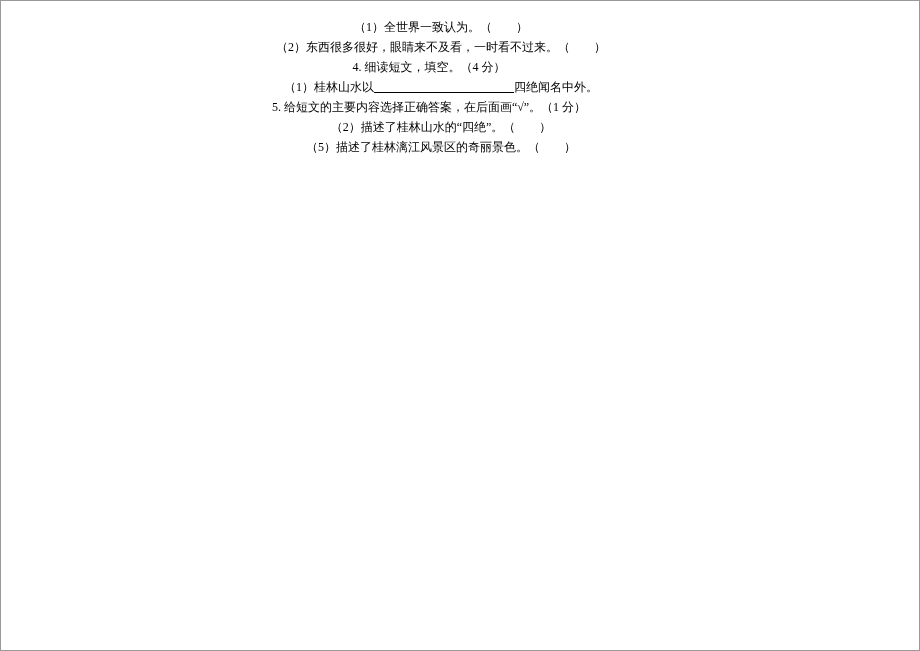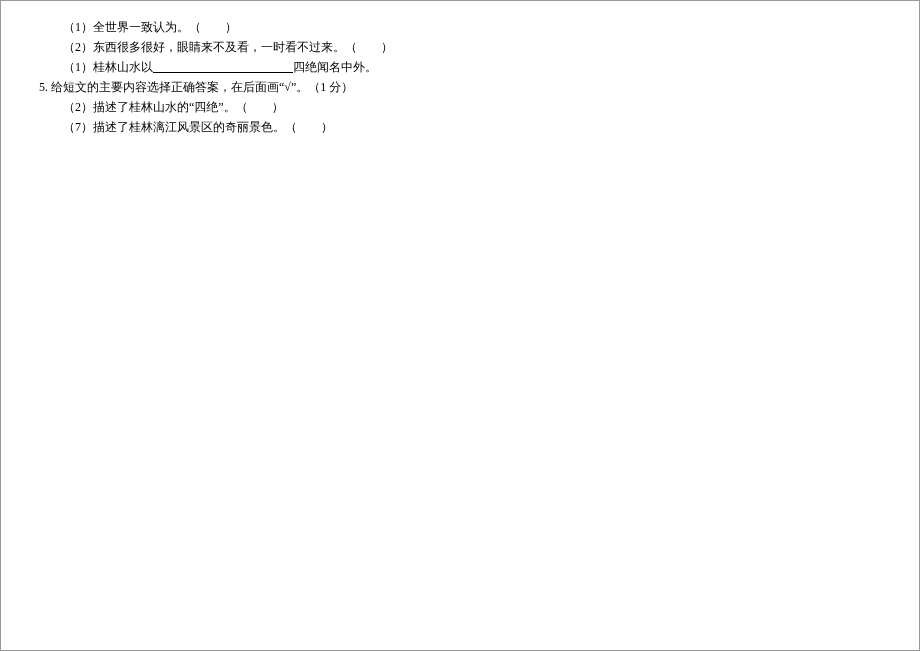--- a/index.html
+++ b/index.html
@@ -1,18 +1,19 @@
 <!DOCTYPE html>
 <html><head>
   <meta charset="utf-8">
   <style>
     * {
       margin: 0;
       padding: 0;
       box-sizing: border-box;
+      text-align: center;
     }
     body {
       background: #fff;
       width: 920px;
       height: 651px;
       font-family: "SimSun", "宋体", serif;
       font-size: 12px;
       color: #000;
       position: relative;
       border: 1px solid #999;
@@ -57,28 +58,32 @@
 <div class="content">
 
   <div class="sub-item">
     <span>（1）全世界一致认为。（　　）</span>
   </div>
   <div class="sub-item">
     <span>（2）东西很多很好，眼睛来不及看，一时看不过来。（　　）</span>
   </div>
 
 
+  <div class="num-item">
+    <span class="line-inner">4.</span>
+    <span class="line-inner">细读短文，填空。（4 分）</span>
+  </div>
   <div class="sub-item">
     <span>（1）桂林山水以</span><span class="blank blank-short"></span><span>四绝闻名中外。</span>
   </div>
 
   <div class="num-item">
     <span class="line-inner">5.</span>
     <span class="line-inner">给短文的主要内容选择正确答案，在后面画“√”。（1 分）</span>
   </div>
   <div class="sub-item">
     <span>（2）描述了桂林山水的“四绝”。（　　）</span>
   </div>
   <div class="sub-item">
-    <span>（7）描述了桂林漓江风景区的奇丽景色。（　　）</span>
+    <span>（5）描述了桂林漓江风景区的奇丽景色。（　　）</span>
   </div>
 
 </div>
 
 </body></html>

